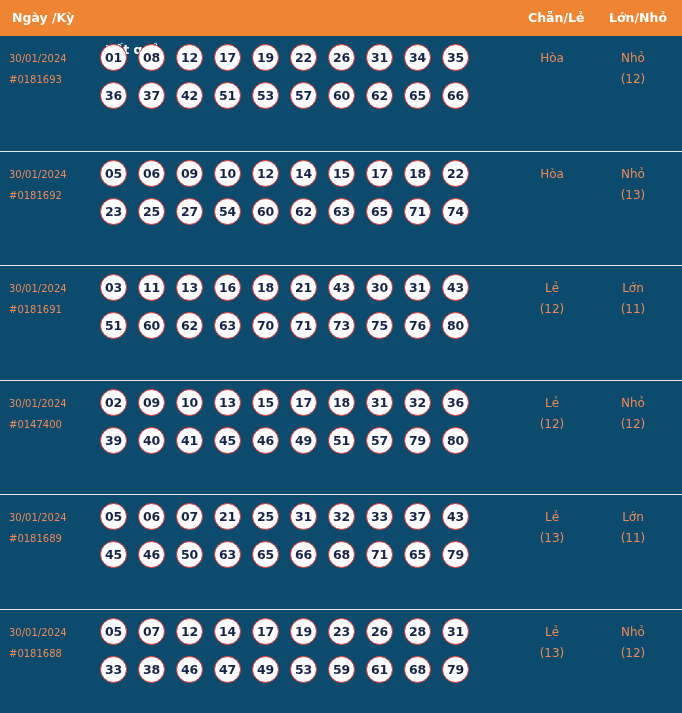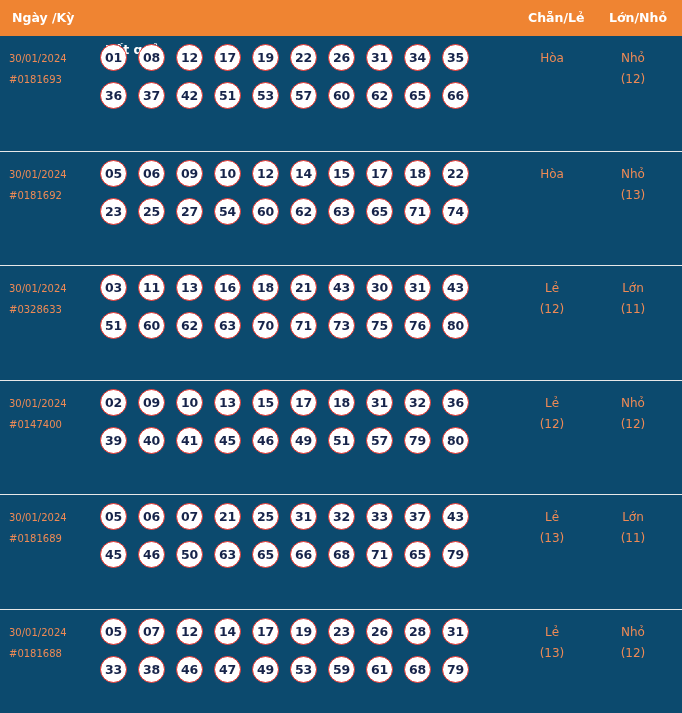--- a/index.html
+++ b/index.html
@@ -153,21 +153,21 @@
           <span class="lbl">Hòa</span>
         </div>
         <div class="cell-bigsml">
           <span class="lbl">Nhỏ</span>
           <span class="cnt">(13)</span>
         </div>
       </div>
       <div class="row">
         <div class="cell-date">
           <span class="date-line">30/01/2024</span>
-          <span class="id-line">#0328633</span>
+          <span class="id-line">#0181691</span>
         </div>
         <div class="cell-balls">
           <div class="ball-row"><span class="ball">03</span><span class="ball">11</span><span class="ball">13</span><span class="ball">16</span><span class="ball">18</span><span class="ball">21</span><span class="ball">43</span><span class="ball">30</span><span class="ball">31</span><span class="ball">43</span></div>
           <div class="ball-row"><span class="ball">51</span><span class="ball">60</span><span class="ball">62</span><span class="ball">63</span><span class="ball">70</span><span class="ball">71</span><span class="ball">73</span><span class="ball">75</span><span class="ball">76</span><span class="ball">80</span></div>
         </div>
         <div class="cell-oddeven">
           <span class="lbl">Lẻ</span>
           <span class="cnt">(12)</span>
         </div>
         <div class="cell-bigsml">

